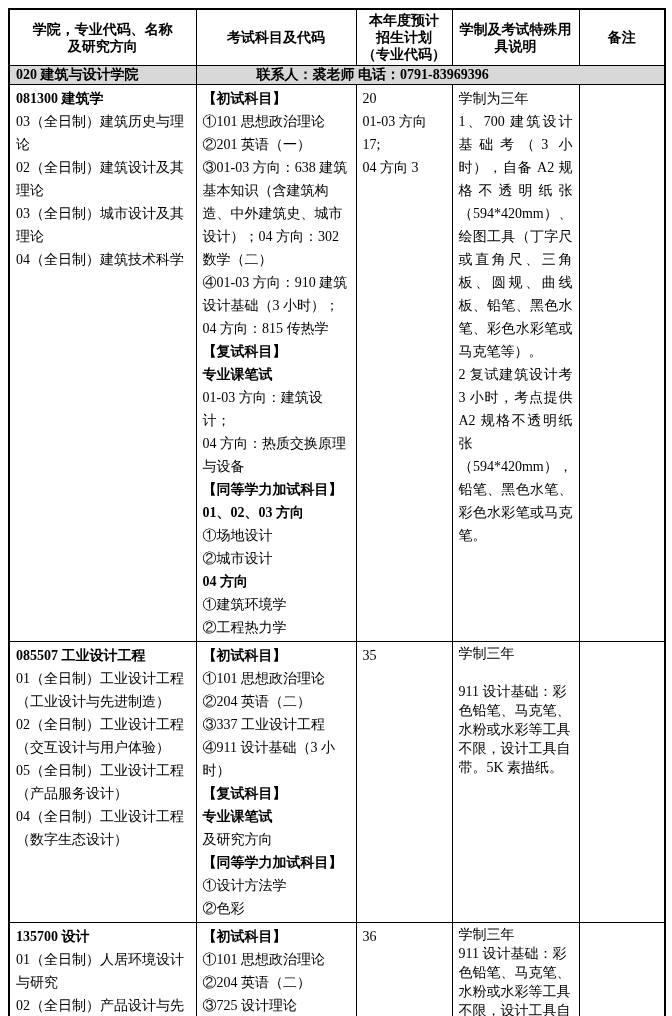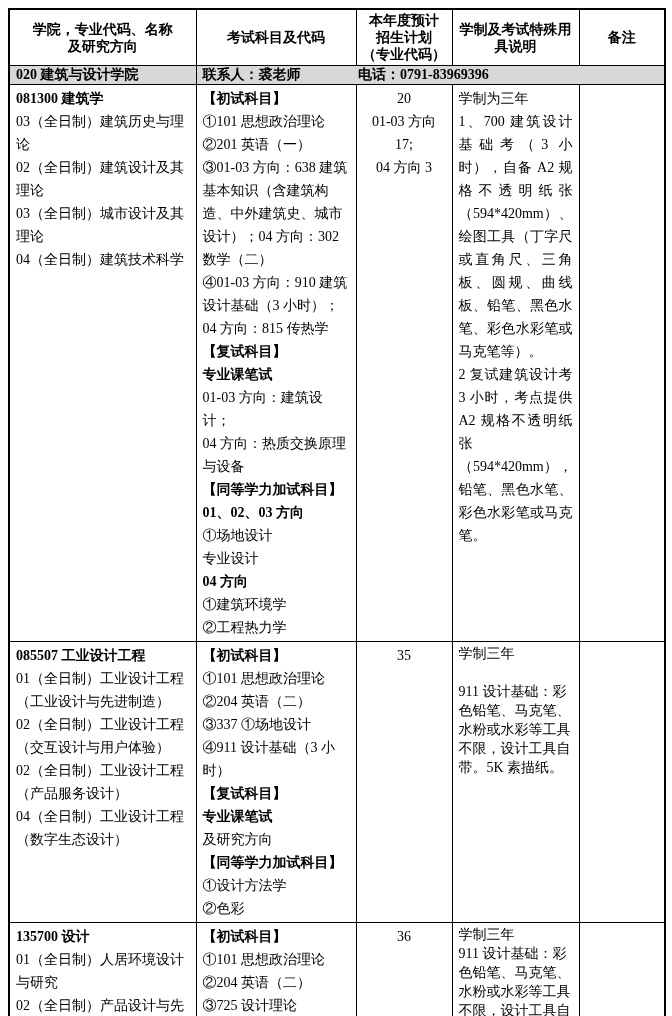--- a/index.html
+++ b/index.html
@@ -19,27 +19,27 @@
     overflow:hidden;word-break:break-word;
   }
   thead th{
     text-align:center;vertical-align:middle;font-weight:bold;
     white-space:pre-line;line-height:17px;height:54px;padding:2px 3px;
   }
   tr.college td{
     background:#d8d8d8;font-weight:bold;height:16px;
     vertical-align:middle;padding-top:0;padding-bottom:0;
   }
-  tr.college .contact{display:inline-block;width:152px;}
+  tr.college .contact{display:inline-block;width:152px;text-align:right;}
   tbody.programs > tr:nth-child(1){height:515px;margin-top:34px;}
   tbody.programs > tr:nth-child(2){height:267px;}
   tbody.programs > tr:nth-child(3){height:117px;}
   .ln{line-height:23px;min-height:23px;}
   .b{font-weight:bold;}
-  td.quota{text-align:center;font-family:Liberation Serif, serif;}
+  td.quota{text-align:left;font-family:Liberation Serif, serif;}
   td.notes.justify .ln{text-align:justify;}
   td.notes.tight .ln{line-height:19px;min-height:19px;}
 </style>
 </head>
 <body>
 
 <div class="page">
   <table>
     <colgroup>
       <col style="width:187px">
@@ -85,21 +85,21 @@
             <div class="ln">②201 英语（一）</div>
             <div class="ln">③01-03 方向：638 建筑基本知识（含建筑构造、中外建筑史、城市设计）；04 方向：302 数学（二）</div>
             <div class="ln">④01-03 方向：910 建筑设计基础（3 小时）；04 方向：815 传热学</div>
             <div class="ln b">【复试科目】</div>
             <div class="ln b">专业课笔试</div>
             <div class="ln">01-03 方向：建筑设计；</div>
             <div class="ln">04 方向：热质交换原理与设备</div>
             <div class="ln b">【同等学力加试科目】</div>
             <div class="ln b">01、02、03 方向</div>
             <div class="ln">①场地设计</div>
-            <div class="ln">专业设计</div>
+            <div class="ln">②城市设计</div>
             <div class="ln b">04 方向</div>
             <div class="ln">①建筑环境学</div>
             <div class="ln">②工程热力学</div>
           </td>
           <td class="quota">
             <div class="ln">20</div>
             <div class="ln">01-03 方向</div>
             <div class="ln">17;</div>
             <div class="ln">04 方向 3</div>
           </td>
@@ -108,28 +108,28 @@
             <div class="ln">1、700 建筑设计基础考（3 小时），自备 A2 规格不透明纸张（594*420mm）、绘图工具（丁字尺或直角尺、三角板、圆规、曲线板、铅笔、黑色水笔、彩色水彩笔或马克笔等）。</div>
             <div class="ln">2 复试建筑设计考 3 小时，考点提供 A2 规格不透明纸张（594*420mm），铅笔、黑色水笔、彩色水彩笔或马克笔。</div>
           </td>
           <td></td>
         </tr>
         <tr>
           <td>
             <div class="ln b">085507 工业设计工程</div>
             <div class="ln">01（全日制）工业设计工程（工业设计与先进制造）</div>
             <div class="ln">02（全日制）工业设计工程（交互设计与用户体验）</div>
-            <div class="ln">02（全日制）工业设计工程（产品服务设计）</div>
+            <div class="ln">05（全日制）工业设计工程（产品服务设计）</div>
             <div class="ln">04（全日制）工业设计工程（数字生态设计）</div>
           </td>
           <td>
             <div class="ln b">【初试科目】</div>
             <div class="ln">①101 思想政治理论</div>
             <div class="ln">②204 英语（二）</div>
-            <div class="ln">③337 ①场地设计</div>
+            <div class="ln">③337 工业设计工程</div>
             <div class="ln">④911 设计基础（3 小时）</div>
             <div class="ln b">【复试科目】</div>
             <div class="ln b">专业课笔试</div>
             <div class="ln">及研究方向</div>
             <div class="ln b">【同等学力加试科目】</div>
             <div class="ln">①设计方法学</div>
             <div class="ln">②色彩</div>
           </td>
           <td class="quota">
             <div class="ln">35</div>

